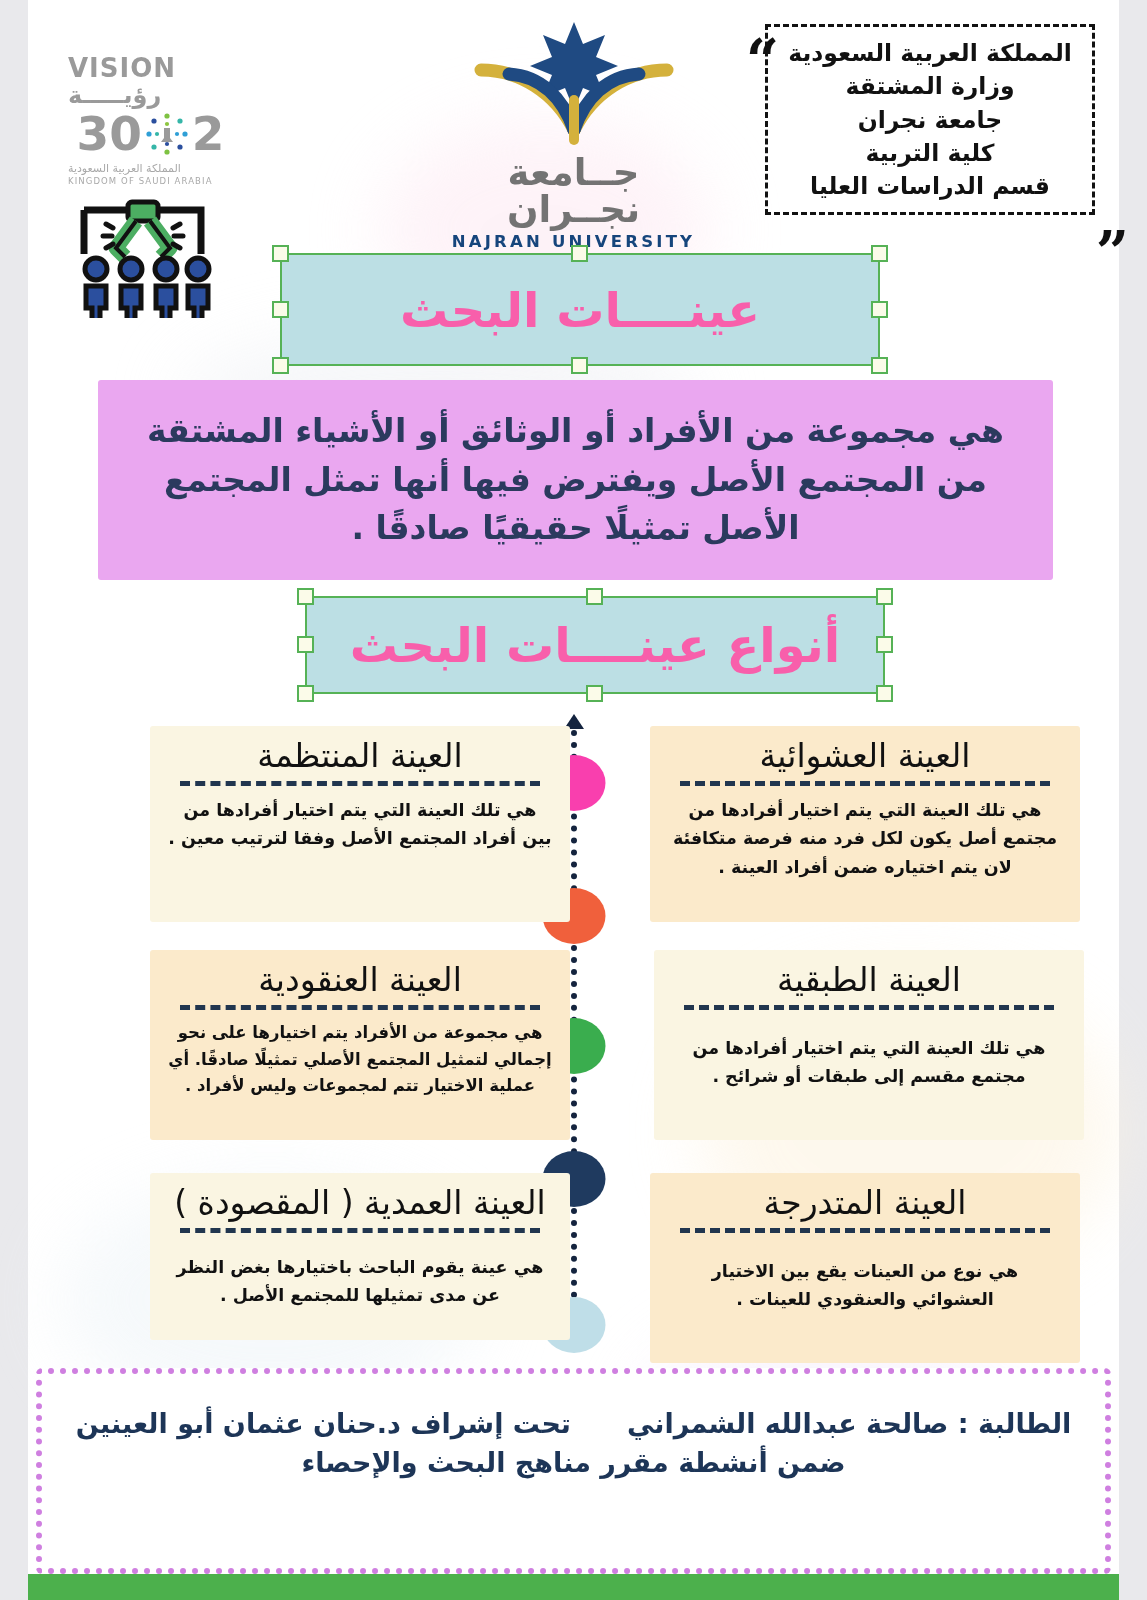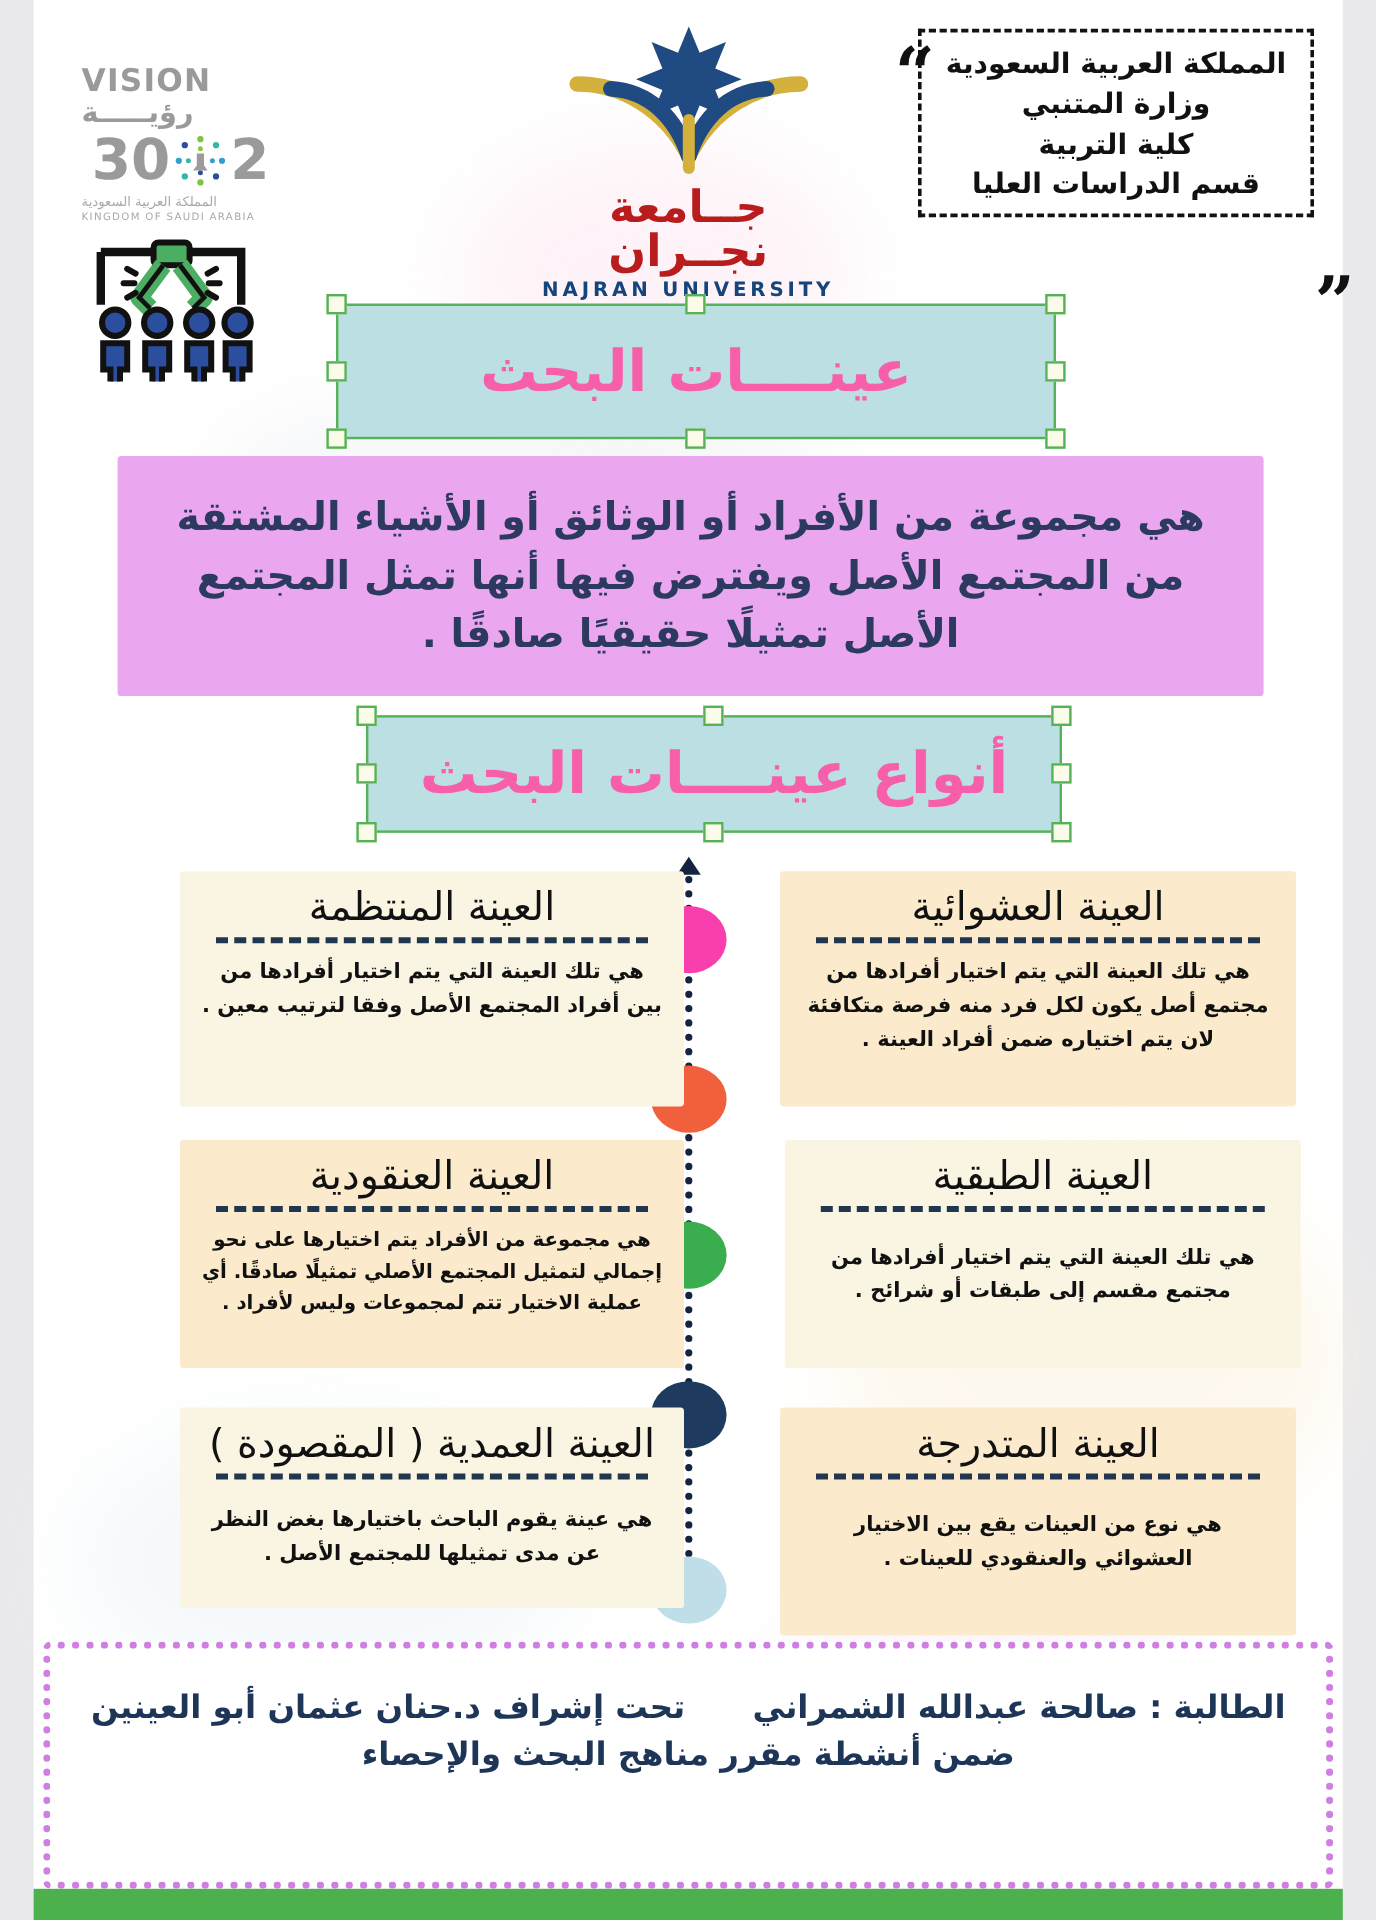--- a/index.html
+++ b/index.html
@@ -27,21 +27,21 @@
   .vision{position:absolute;left:68px;top:55px;width:165px;text-align:left;color:#9a9a9a;}
   .vision .v-row1{font-size:26px;letter-spacing:1px;font-weight:600;line-height:1;}
   .vision .v-2030{display:flex;align-items:center;justify-content:center;gap:2px;font-size:47px;font-weight:700;line-height:1;margin-top:3px;color:#9a9a9a;}
   .vision .v-sub-ar{font-size:11px;margin-top:5px;color:#a9a9a9;letter-spacing:.5px;}
   .vision .v-sub-en{font-size:8.5px;margin-top:1px;color:#a9a9a9;letter-spacing:1.1px;}
   .rosette{width:46px;height:46px;position:relative;display:inline-block;}
 
   .people-icon{position:absolute;left:70px;top:196px;width:145px;height:122px;}
 
   .nu-logo{position:absolute;left:50%;transform:translateX(-50%);top:18px;width:270px;text-align:center;}
-  .nu-ar{font-size:37px;font-weight:700;color:#b91c1c;letter-spacing:-1px;line-height:1;margin-top:2px;}
+  .nu-ar{font-size:37px;font-weight:700;color:#737373;letter-spacing:-1px;line-height:1;margin-top:2px;}
   .nu-en{font-size:16.5px;font-weight:700;color:#16457c;letter-spacing:3.2px;margin-top:4px;}
 
   .affil{position:absolute;right:52px;top:24px;width:330px;
          border:3.5px dashed #121212;padding:10px 16px 8px 16px;
          text-align:center;background:transparent;}
   .affil div{font-size:23.5px;font-weight:700;color:#111;line-height:1.42;white-space:nowrap;}
   .quote{position:absolute;font-size:58px;font-weight:900;color:#111;line-height:.6;font-family:"DejaVu Serif",serif;}
   .quote.open{right:368px;top:44px;}
   .quote.close{right:18px;top:235px;}
 
@@ -179,21 +179,22 @@
         <path d="M180 56 C148 58 126 80 115 112" fill="none" stroke="#1f4a82" stroke-width="13" stroke-linecap="round"></path>
         <path d="M115 82 l0 40" stroke="#d4b13c" stroke-width="10" stroke-linecap="round"></path>
       </svg>
       <div class="nu-ar">جــامعة نجــران</div>
       <div class="nu-en">NAJRAN UNIVERSITY</div>
     </div>
 
     <div class="quote open">“</div>
     <div class="affil">
       <div>المملكة العربية السعودية</div>
-      <div>وزارة المتنبي</div>
+      <div>وزارة المشتقة</div>
+      <div>جامعة نجران</div>
       <div>كلية التربية</div>
       <div>قسم الدراسات العليا</div>
     </div>
     <div class="quote close">”</div>
   </div>
 
   <div class="selbox" style="left:280px;top:253px;width:600px;height:113px;">
     <span class="t">عينــــات البحث</span>
     <span class="handle" style="left:-10px;top:-10px;"></span>
     <span class="handle" style="left:50%;margin-left:-9px;top:-10px;"></span>

